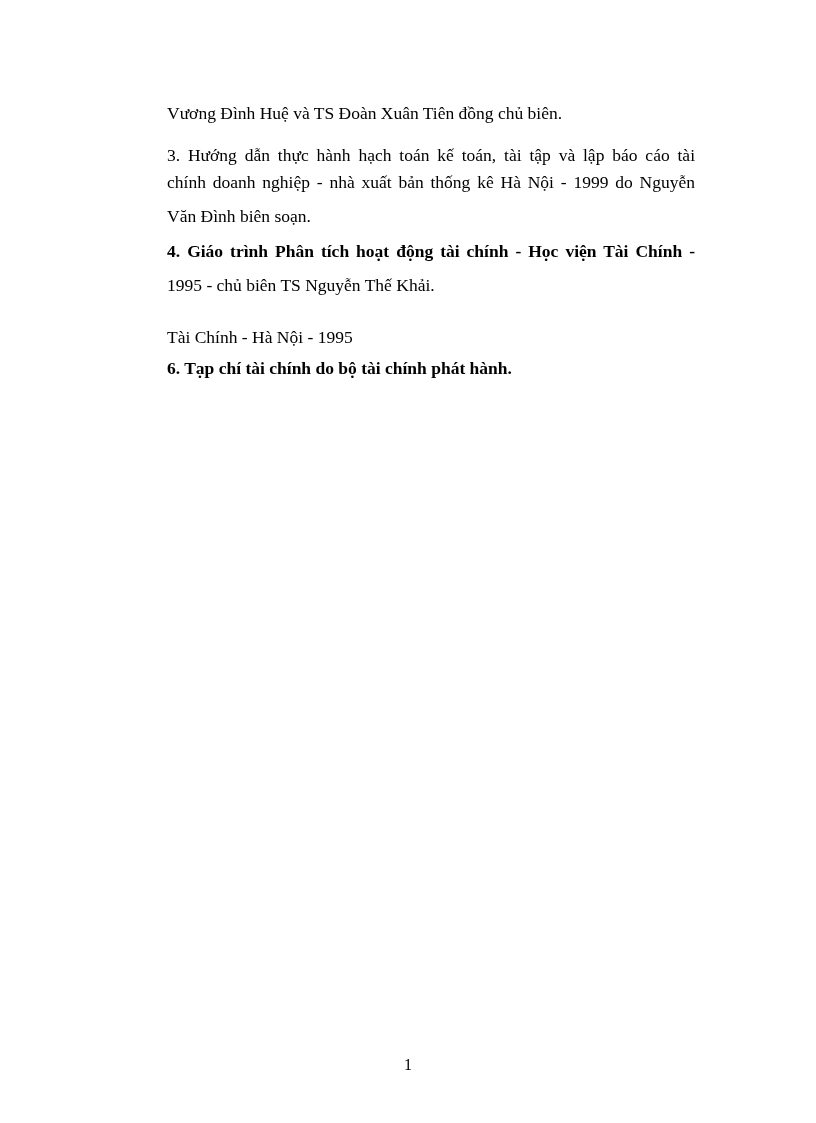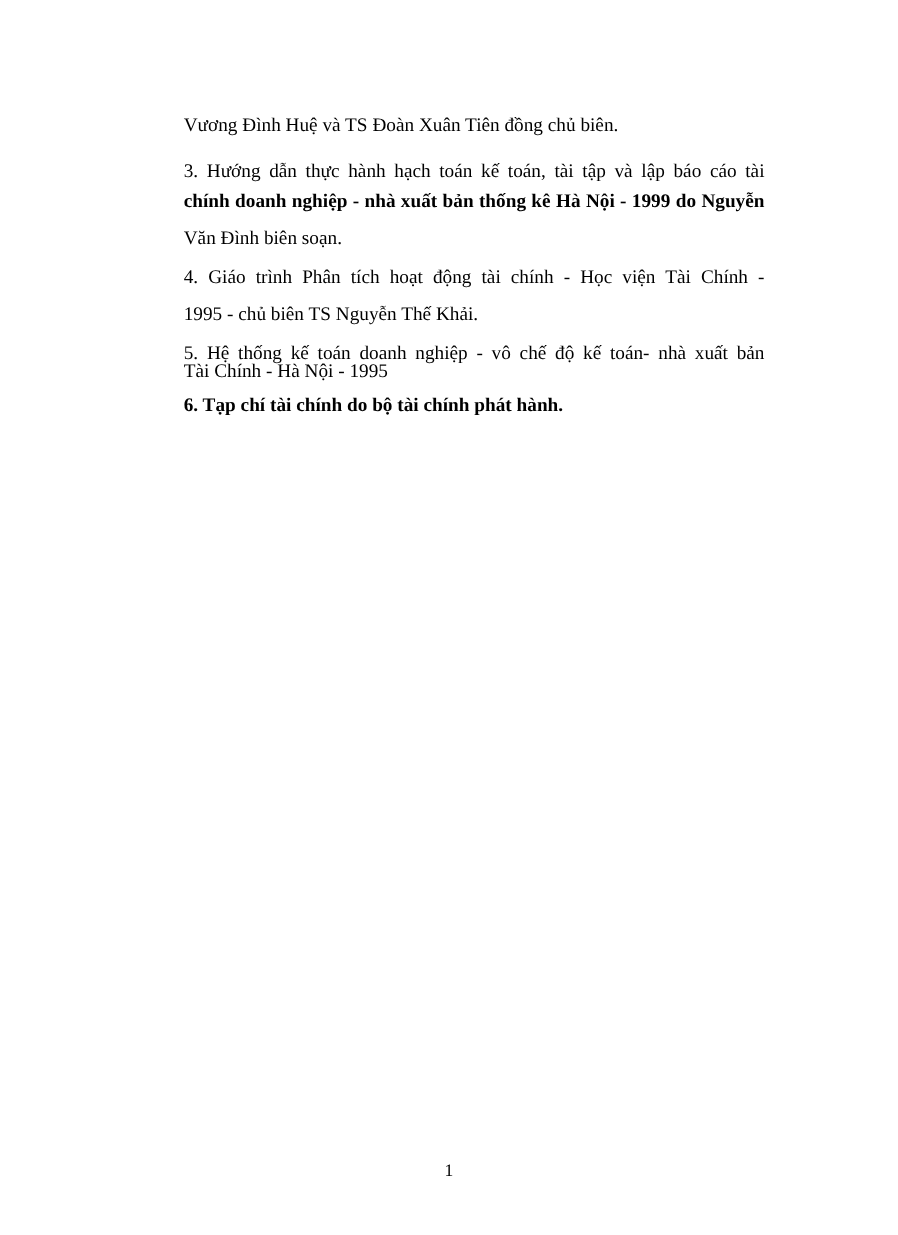--- a/index.html
+++ b/index.html
@@ -28,22 +28,21 @@
     font-size: 16px;
     color: #000;
   }
 </style>
 </head>
 <body>
 
 <div class="page">
   <div class="line" style="top:102px;">Vương Đình Huệ và TS Đoàn Xuân  Tiên đồng chủ biên.</div>
   <div class="line full" style="top:144px;">3. Hướng dẫn thực hành hạch toán kế toán, tài tập và lập báo cáo tài</div>
-  <div class="line full" style="top:171px;font-weight:bold;">chính doanh nghiệp - nhà xuất bản thống kê Hà Nội - 1999 do Nguyễn</div>
+  <div class="line full" style="top:171px;">chính doanh nghiệp - nhà xuất bản thống kê Hà Nội - 1999 do Nguyễn</div>
   <div class="line" style="top:205px;">Văn Đình biên soạn.</div>
-  <div class="line full" style="top:240px;">4. Giáo trình Phân tích hoạt động tài chính - Học viện Tài Chính -</div>
+  <div class="line full" style="top:240px;font-weight:bold;">4. Giáo trình Phân tích hoạt động tài chính - Học viện Tài Chính -</div>
   <div class="line" style="top:274px;">1995 - chủ biên TS Nguyễn Thế Khải.</div>
-  <div class="line full" style="top:309px;">5. Hệ thống kế toán doanh nghiệp - vô chế độ kế toán- nhà xuất bản</div>
   <div class="line" style="top:326px;">Tài Chính - Hà Nội - 1995</div>
   <div class="line" style="top:357px;font-weight:bold;">6. Tạp chí tài chính do bộ tài chính phát hành.</div>
 
   <div class="page-number">1</div>
 </div>
 
 </body></html>

